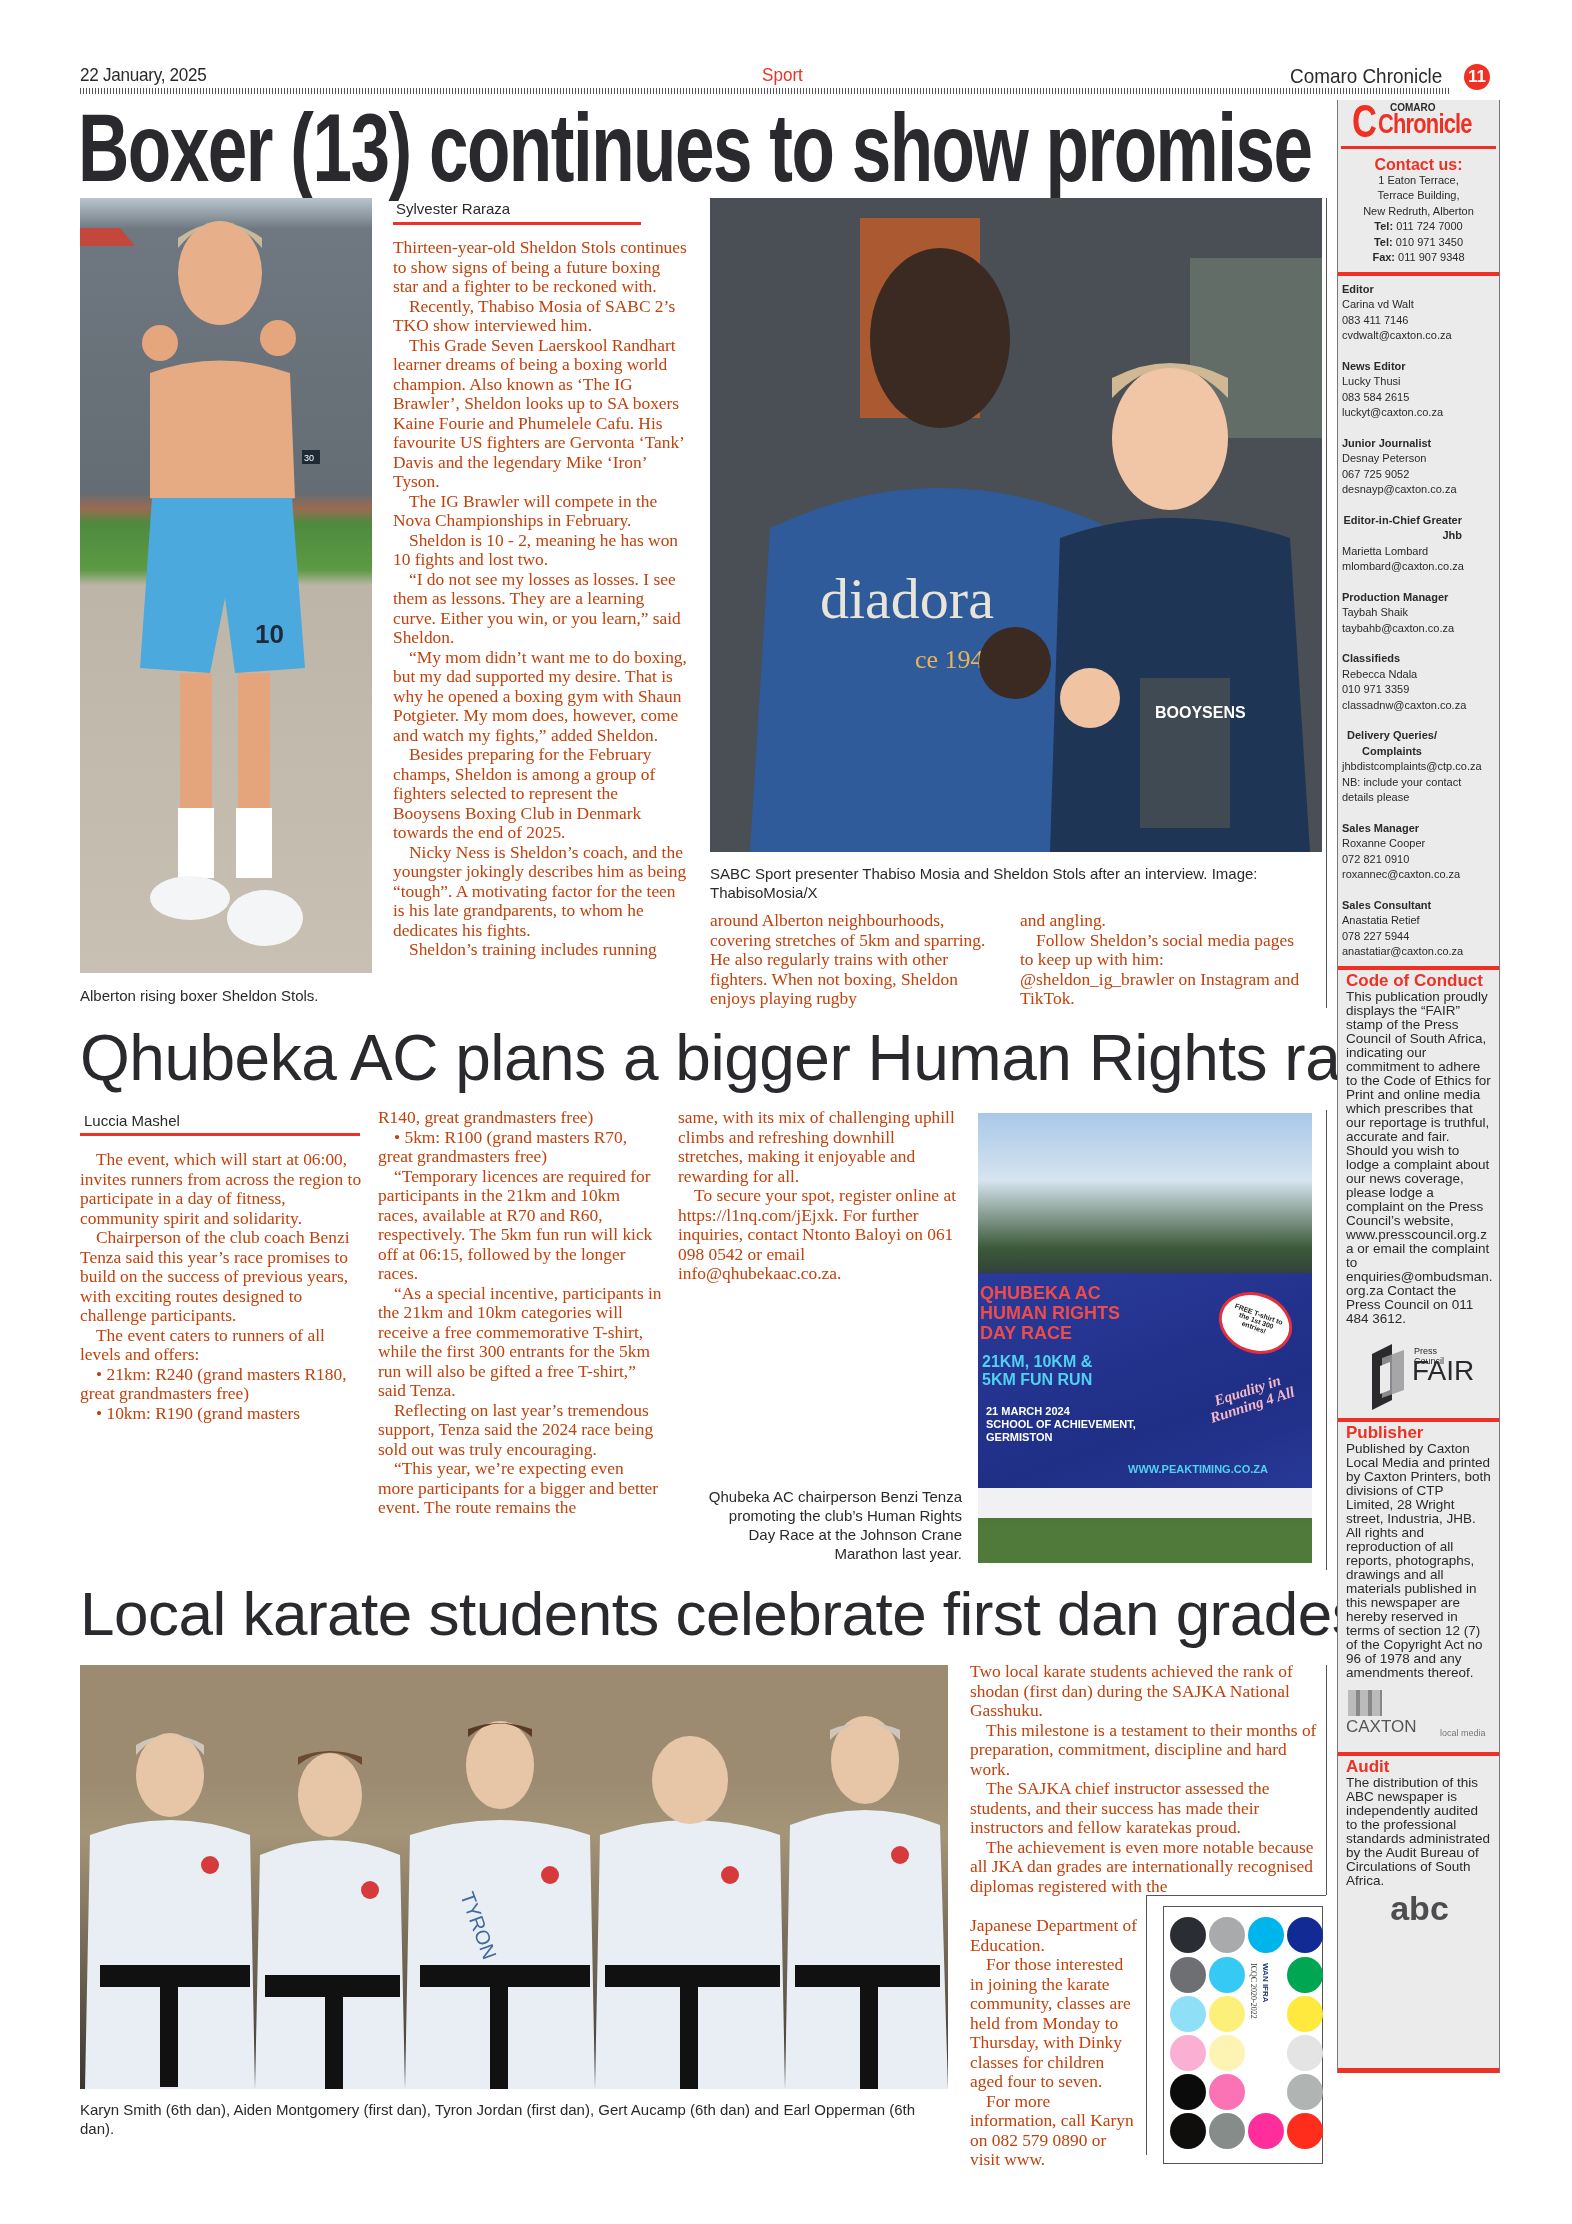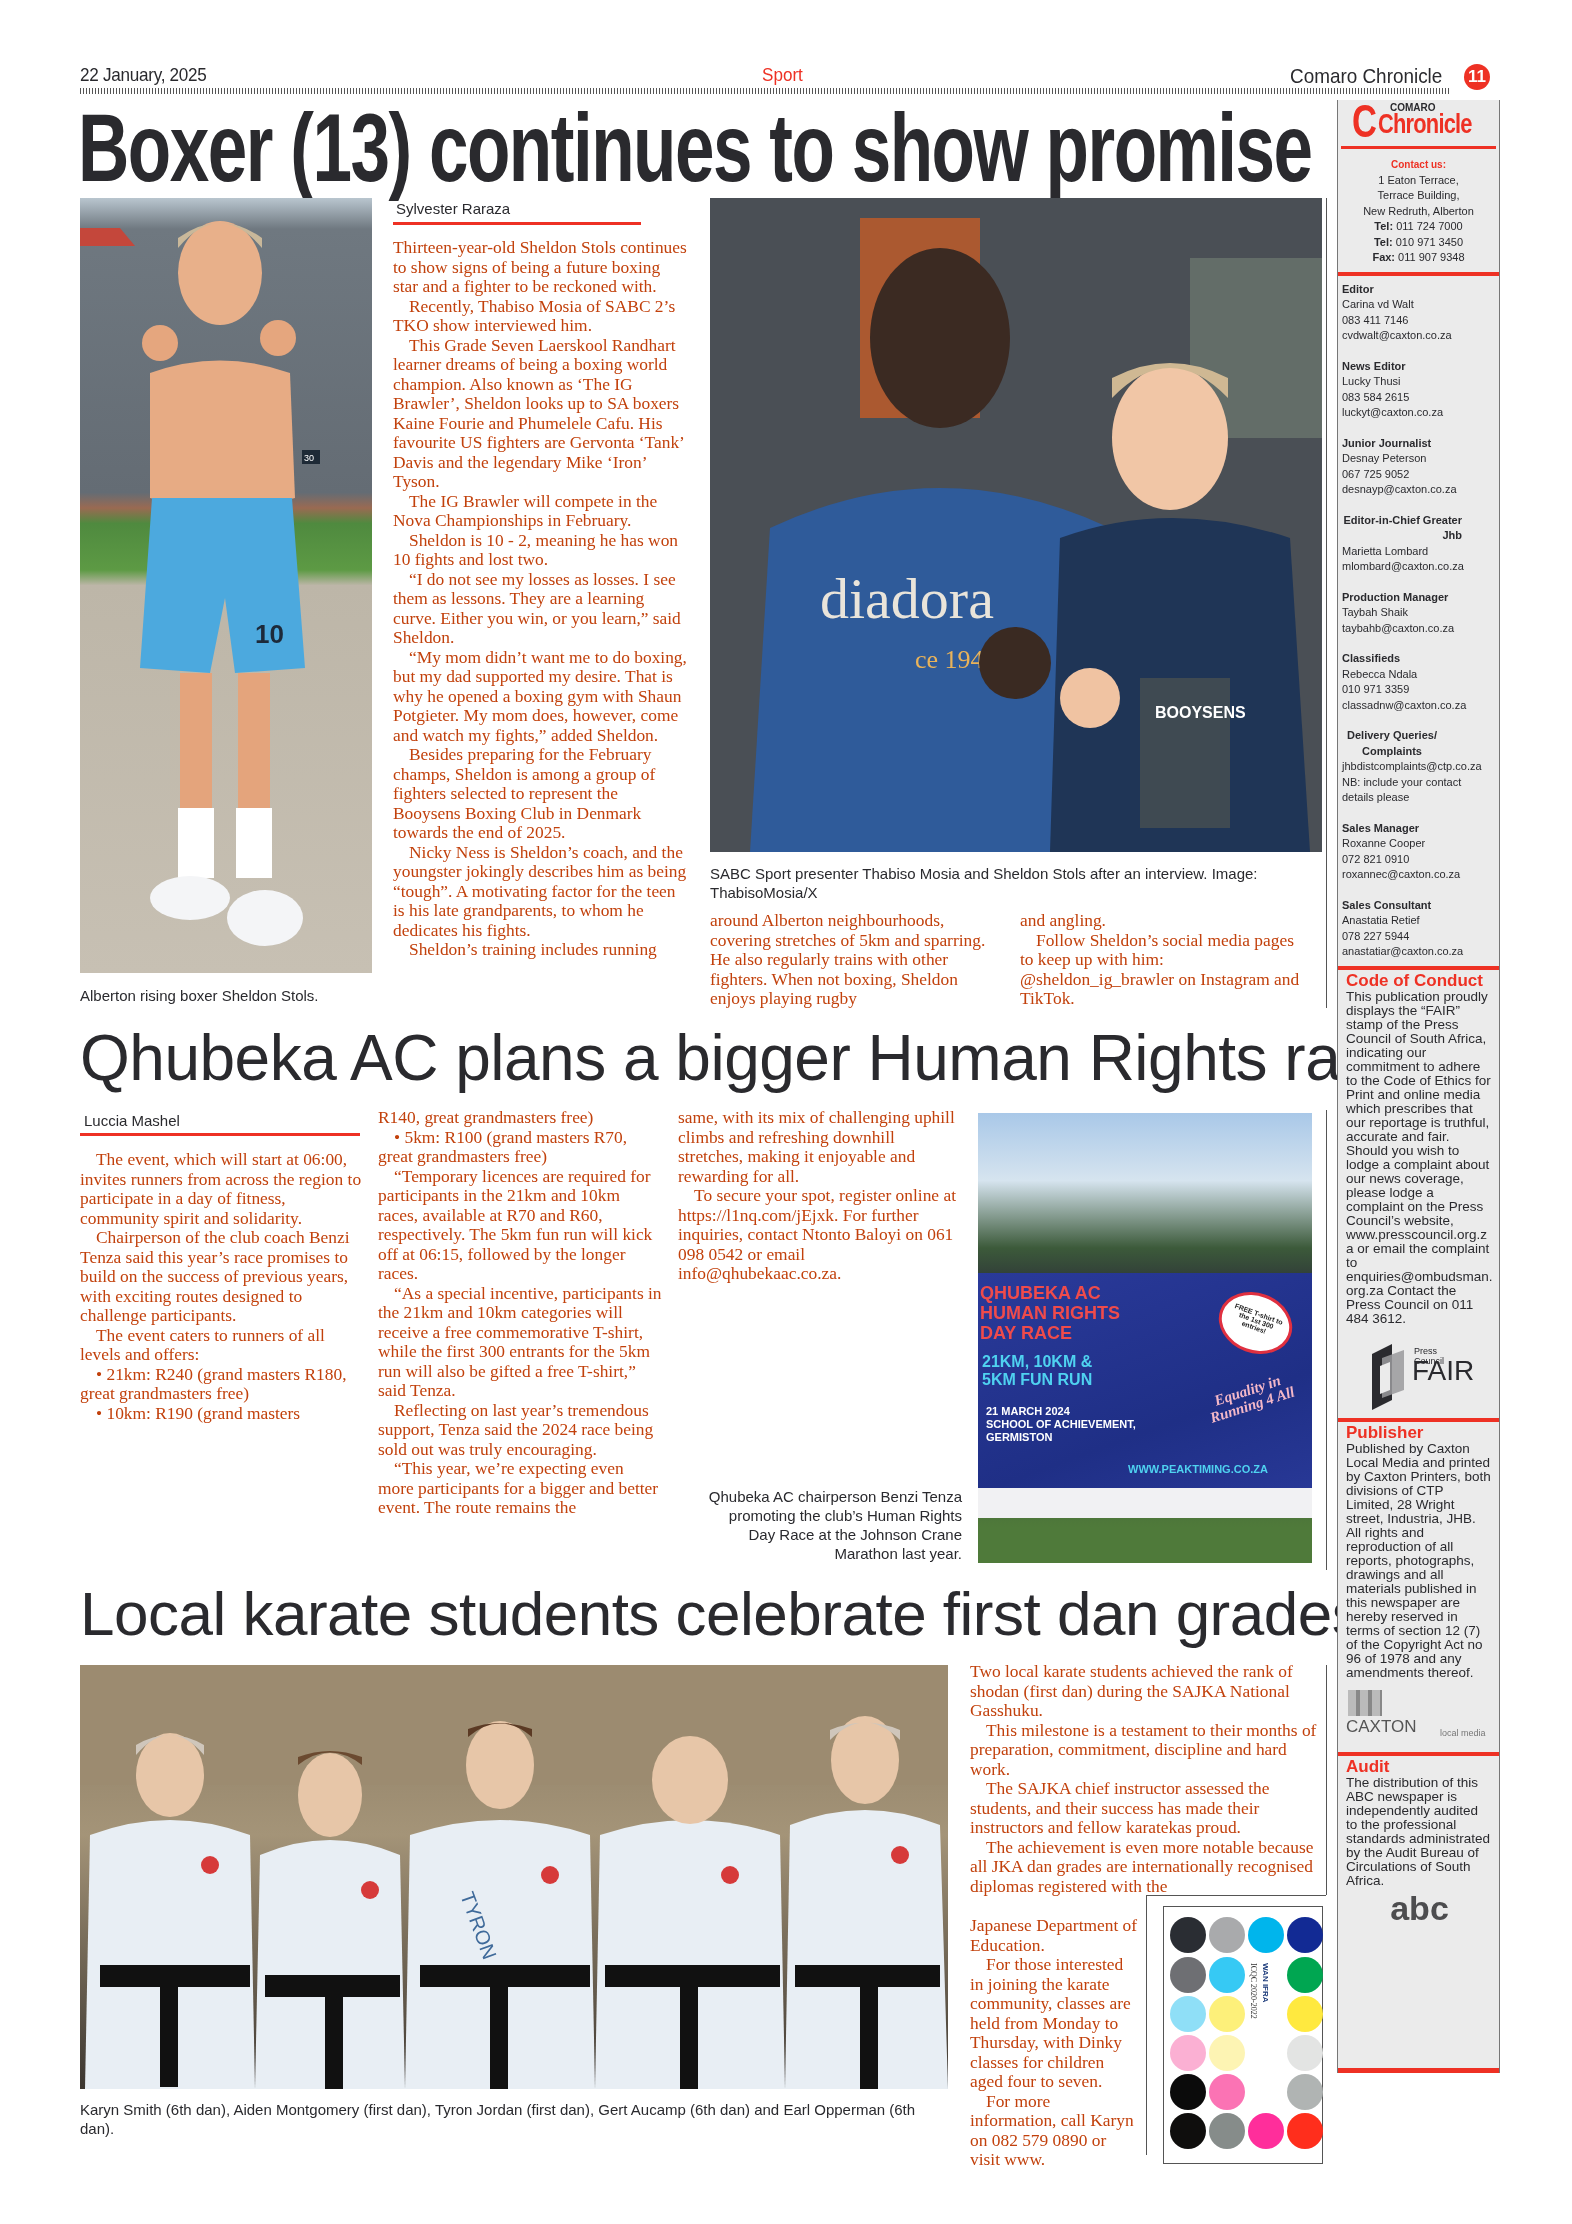--- a/index.html
+++ b/index.html
@@ -35,21 +35,21 @@
 
   
   .photo { overflow: hidden; }
   .vline { width: 1px; background: #555; }
   .hline { height: 1px; background: #555; }
 
   
   .sidebar { left: 1337px; top: 100px; width: 163px; height: 1973px; background: #ebebeb; border-left: 1px solid #777; border-right: 1px solid #777; }
   .sb-sep { height: 4px; background: #ee3124; width: 100%; }
   .sb-center { text-align: center; font-family: "Liberation Sans", sans-serif; font-size: 11px; line-height: 15.5px; color: #2a2a2e; }
-  .sb-red-title { color: #ee3124; font-family: "Liberation Sans", sans-serif; font-weight: bold; font-size: 10px; }
+  .sb-red-title { color: #ee3124; font-family: "Liberation Sans", sans-serif; font-weight: bold; font-size: 16px; }
   .sb-staff { padding: 6px 0 0 4px; font-family: "Liberation Sans", sans-serif; font-size: 11px; line-height: 15.5px; color: #2a2a2e; }
   .sb-staff .role { font-weight: bold; }
   .sb-staff .block { margin-bottom: 15px; }
   .sb-big { padding: 2px 6px 0 8px; font-family: "Liberation Sans", sans-serif; font-size: 13.5px; line-height: 14px; color: #2a2a2e; }
   .sb-big .sb-red-title { font-size: 17px; line-height: 18px; display: block; }
 
   .colorbar { left: 1163px; top: 1906px; width: 160px; height: 258px; border: 1px solid #555; background: #fff; }
   .dot { position: absolute; width: 36px; height: 36px; border-radius: 50%; }
 </style>
 </head>

